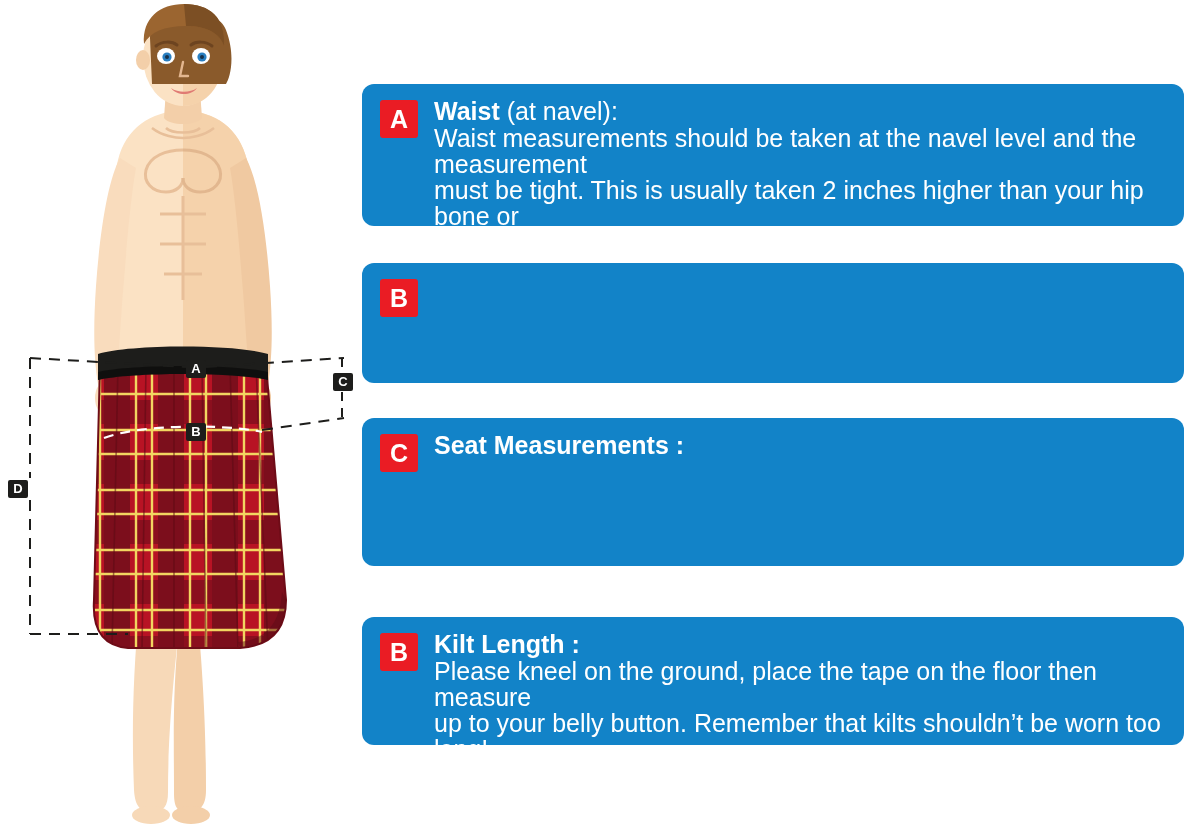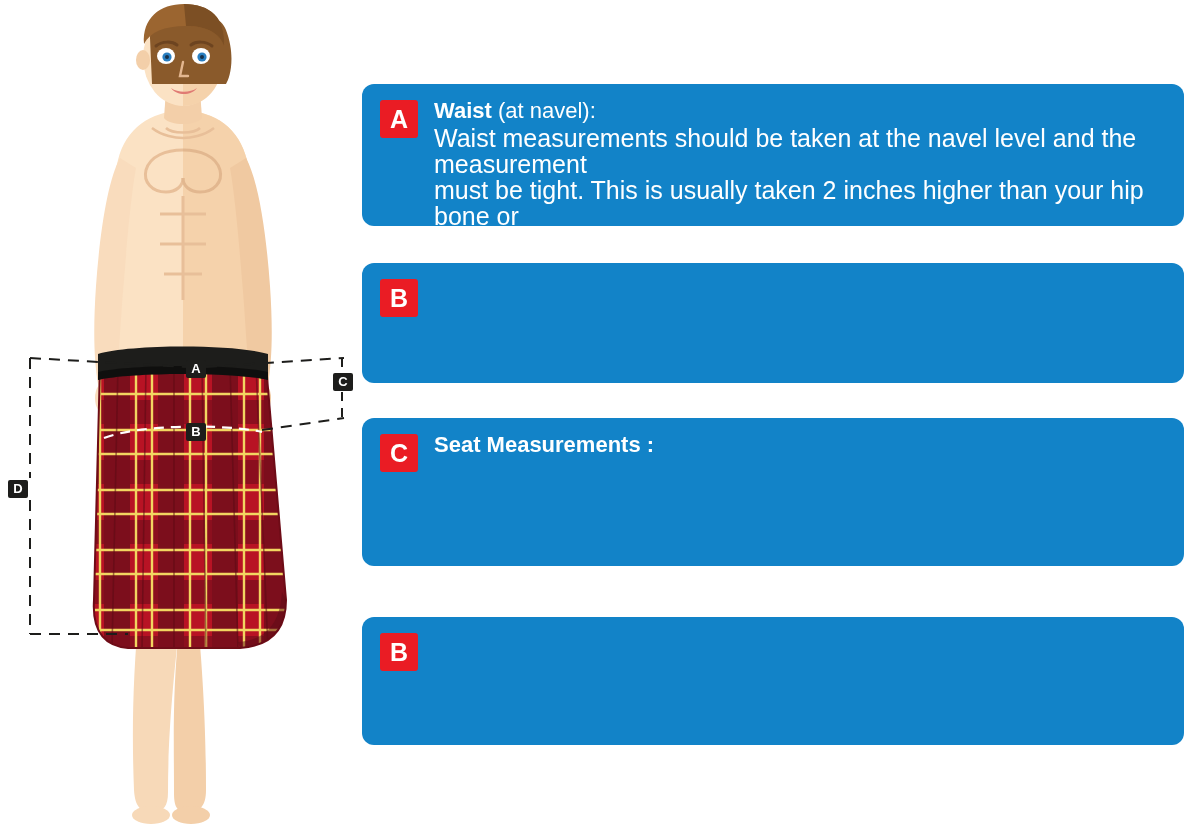--- a/index.html
+++ b/index.html
@@ -63,21 +63,21 @@
     border-radius: 3px;
     margin-right: 16px;
     margin-top: 2px;
     font-family: "Liberation Sans", sans-serif;
   }
   .card-body {
     flex: 1 1 auto;
     padding-top: 0px;
   }
   .card-title {
-    font-size: 22px;
+    font-size: 25px;
     font-weight: bold;
     line-height: 26px;
     margin: 0 0 1px 0;
     color: #ffffff;
   }
   .card-title .thin {
     font-weight: normal;
   }
   .card-text {
     font-size: 25px;
@@ -265,16 +265,21 @@
 
     <div class="card" id="card-c">
       <div class="card-badge">C</div>
       <div class="card-body">
         <div class="card-title"><span>Seat Measurements :</span><span class="thin"></span></div>
       </div>
     </div>
 
     <div class="card" id="card-d">
       <div class="card-badge">B</div>
+      <div class="card-body">
+        <div class="card-title"><span>Kilt Length :</span><span class="thin"></span></div>
+        <p class="card-text">Please kneel on the ground, place the tape on the floor then measure
+up to your belly button. Remember that kilts shouldn’t be worn too long!</p>
+      </div>
     </div>
 
   </div>
 </div>
 
 </body></html>

